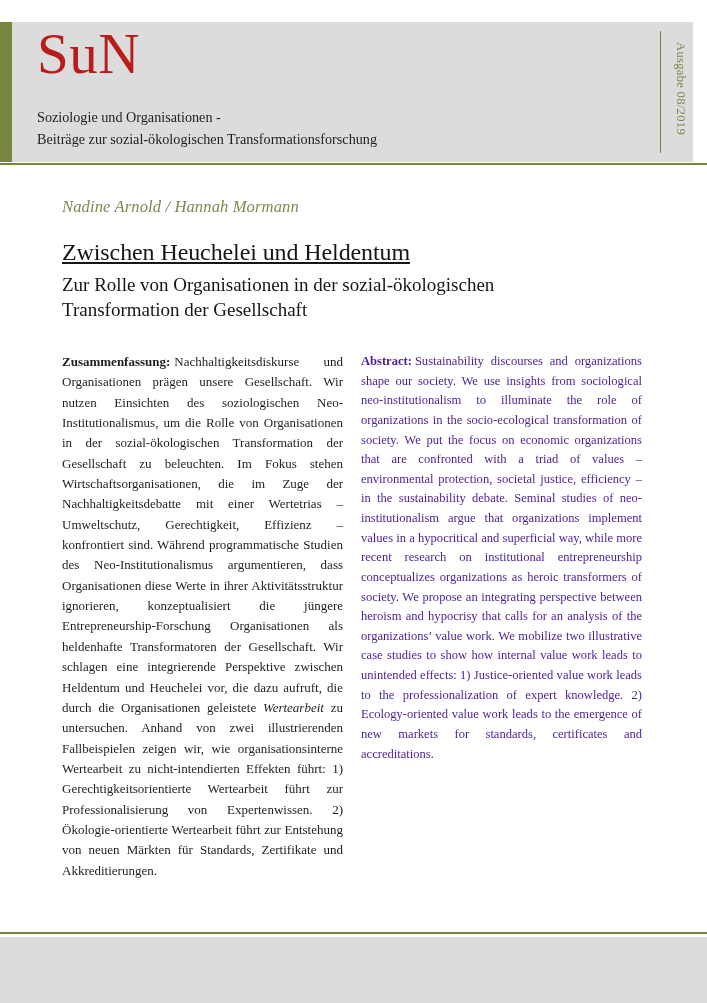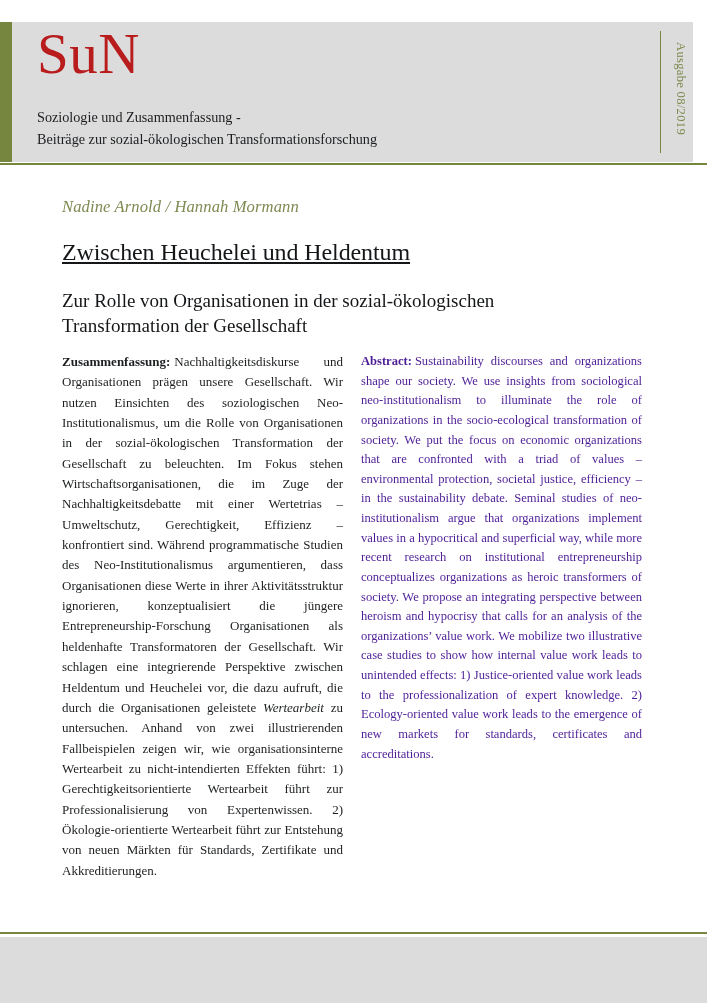--- a/index.html
+++ b/index.html
@@ -135,21 +135,21 @@
     letter-spacing: -0.1px;
     text-decoration: underline;
   }
 
   .article-subtitle {
     font-family: "Liberation Serif", "DejaVu Serif", serif;
     font-size: 19px;
     line-height: 1.34;
     color: #141618;
     font-weight: 400;
-    margin-top: 21px;
+    margin-top: 5px;
     max-width: 500px;
   }
 
   
   .abstract-columns {
     position: absolute;
     left: 62px;
     top: 352px;
     width: 580px;
     display: flex;
@@ -209,21 +209,21 @@
 <body>
 
 <div class="page">
 
   <div class="masthead">
     <div class="masthead-inner">
 
       <div class="journal-logo">SuN</div>
 
       <div class="journal-subtitle">
-        <span>Soziologie und Zusammenfassung -</span>
+        <span>Soziologie und Organisationen -</span>
         <span>Beiträge zur sozial-ökologischen Transformationsforschung</span>
       </div>
 
       <div class="issue-rule"></div>
 
       <div class="issue-label">
         <span>Ausgabe 08/2019</span>
       </div>
 
     </div>

